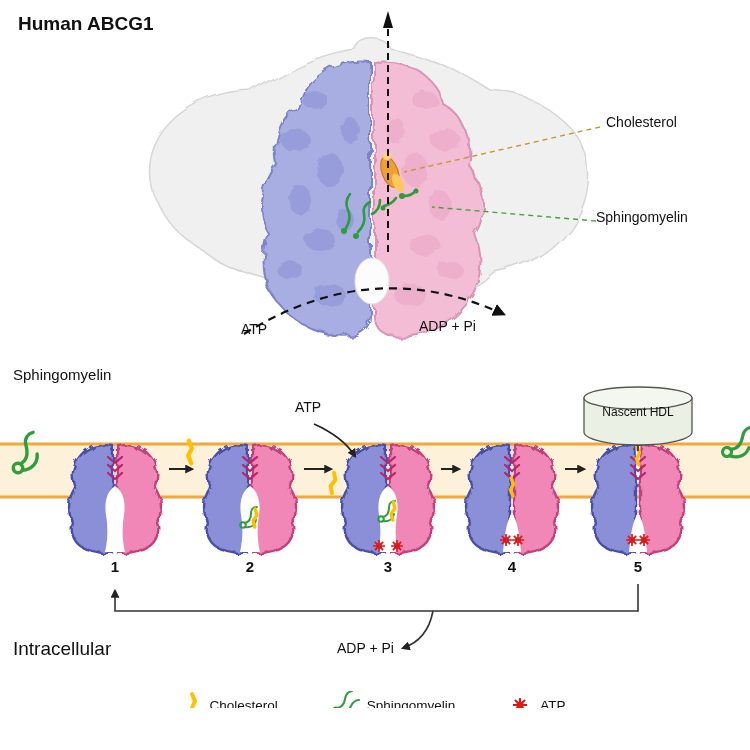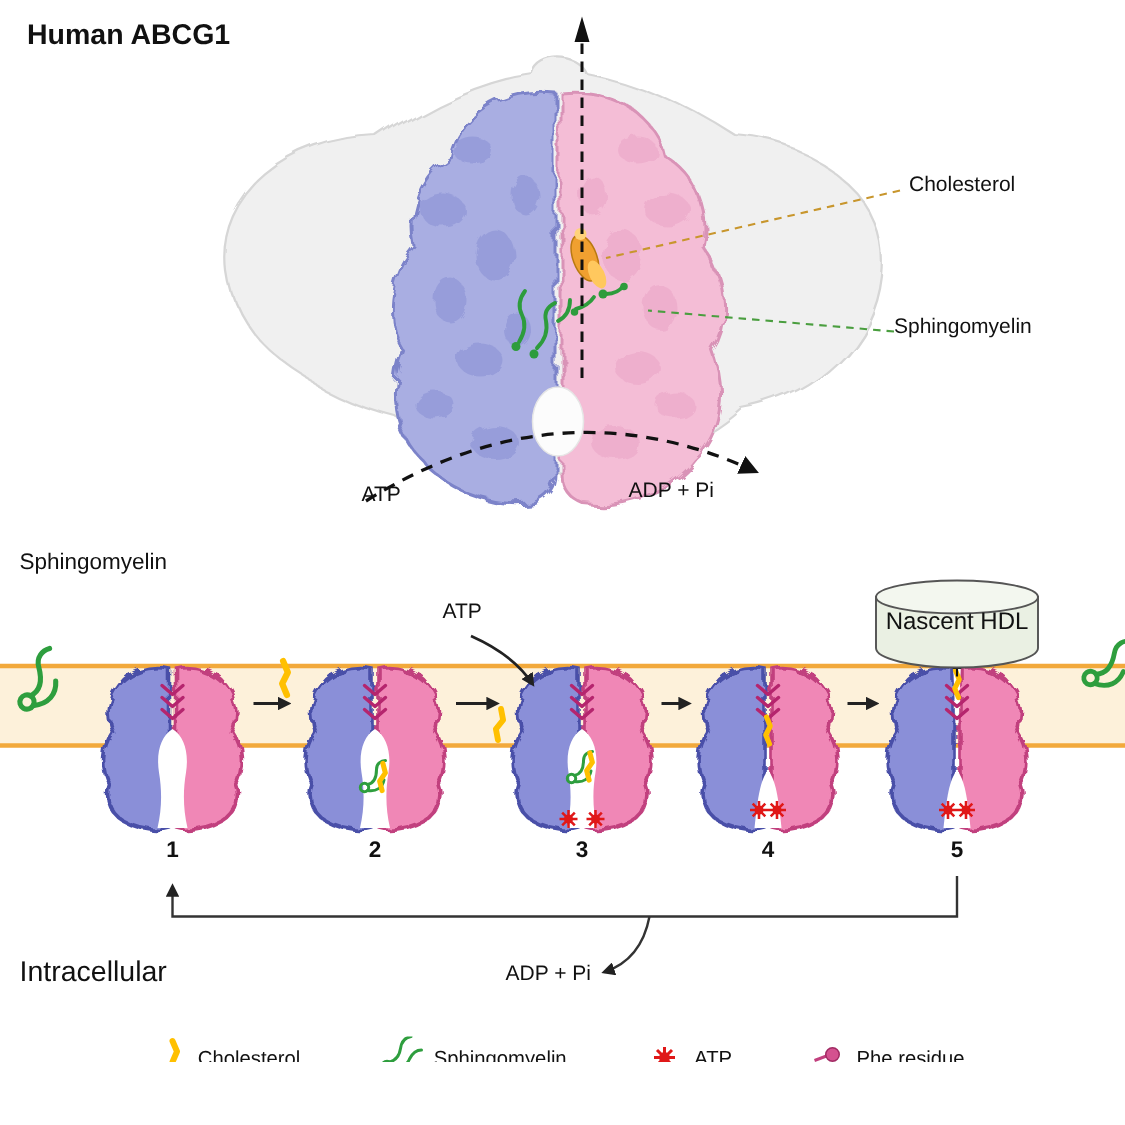--- a/index.html
+++ b/index.html
@@ -9,21 +9,21 @@
   .lbl{position:absolute;z-index:2;font-size:14px;line-height:1.15;white-space:nowrap;}
   .title{left:18px;top:13px;font-size:19px;font-weight:700;}
   .chol-lbl{left:606px;top:114px;}
   .sm-lbl{left:596px;top:209px;}
   .atp-struct{left:241px;top:321px;}
   .adp-struct{left:419px;top:318px;}
   .extra{left:13px;top:366px;font-size:15px;}
   .intra{left:13px;top:638px;font-size:19px;}
   .atp-mech{left:295px;top:399px;}
   .adp-mech{left:337px;top:640px;}
-  .hdl-lbl{left:584px;top:406px;width:108px;text-align:center;font-size:16px;}
+  .hdl-lbl{left:584px;top:406px;width:108px;text-align:center;font-size:12px;}
   .statenum{position:absolute;z-index:2;top:558px;width:30px;text-align:center;
             font-size:15px;font-weight:700;}
   #legend{position:absolute;z-index:2;left:0;top:691px;width:750px;display:flex;
           justify-content:center;align-items:center;gap:52px;}
   .legend-item{display:flex;align-items:center;gap:7px;font-size:13.5px;}
 </style>
 </head>
 <body>
 
 <div id="page">
@@ -265,22 +265,15 @@
   </div>
   <div class="legend-item">
     <svg width="26" height="28">
       <g transform="translate(13,14)">
         <path d="M 0,-7 L 0,7 M -7,0 L 7,0 M -5,-5 L 5,5 M -5,5 L 5,-5" stroke="#E01818" stroke-width="2"></path>
         <circle r="3.6" fill="#E01818"></circle>
       </g>
     </svg>
     <span>ATP</span>
   </div>
-  <div class="legend-item">
-    <svg width="24" height="28">
-      <line x1="3" y1="16" x2="11" y2="13" stroke="#C2407E" stroke-width="2"></line>
-      <circle cx="15" cy="12" r="4.5" fill="#D4518F" stroke="#A12A63" stroke-width="1"></circle>
-    </svg>
-    <span>Phe residue</span>
-  </div>
 </div>
 
 </div>
 
 </body></html>

